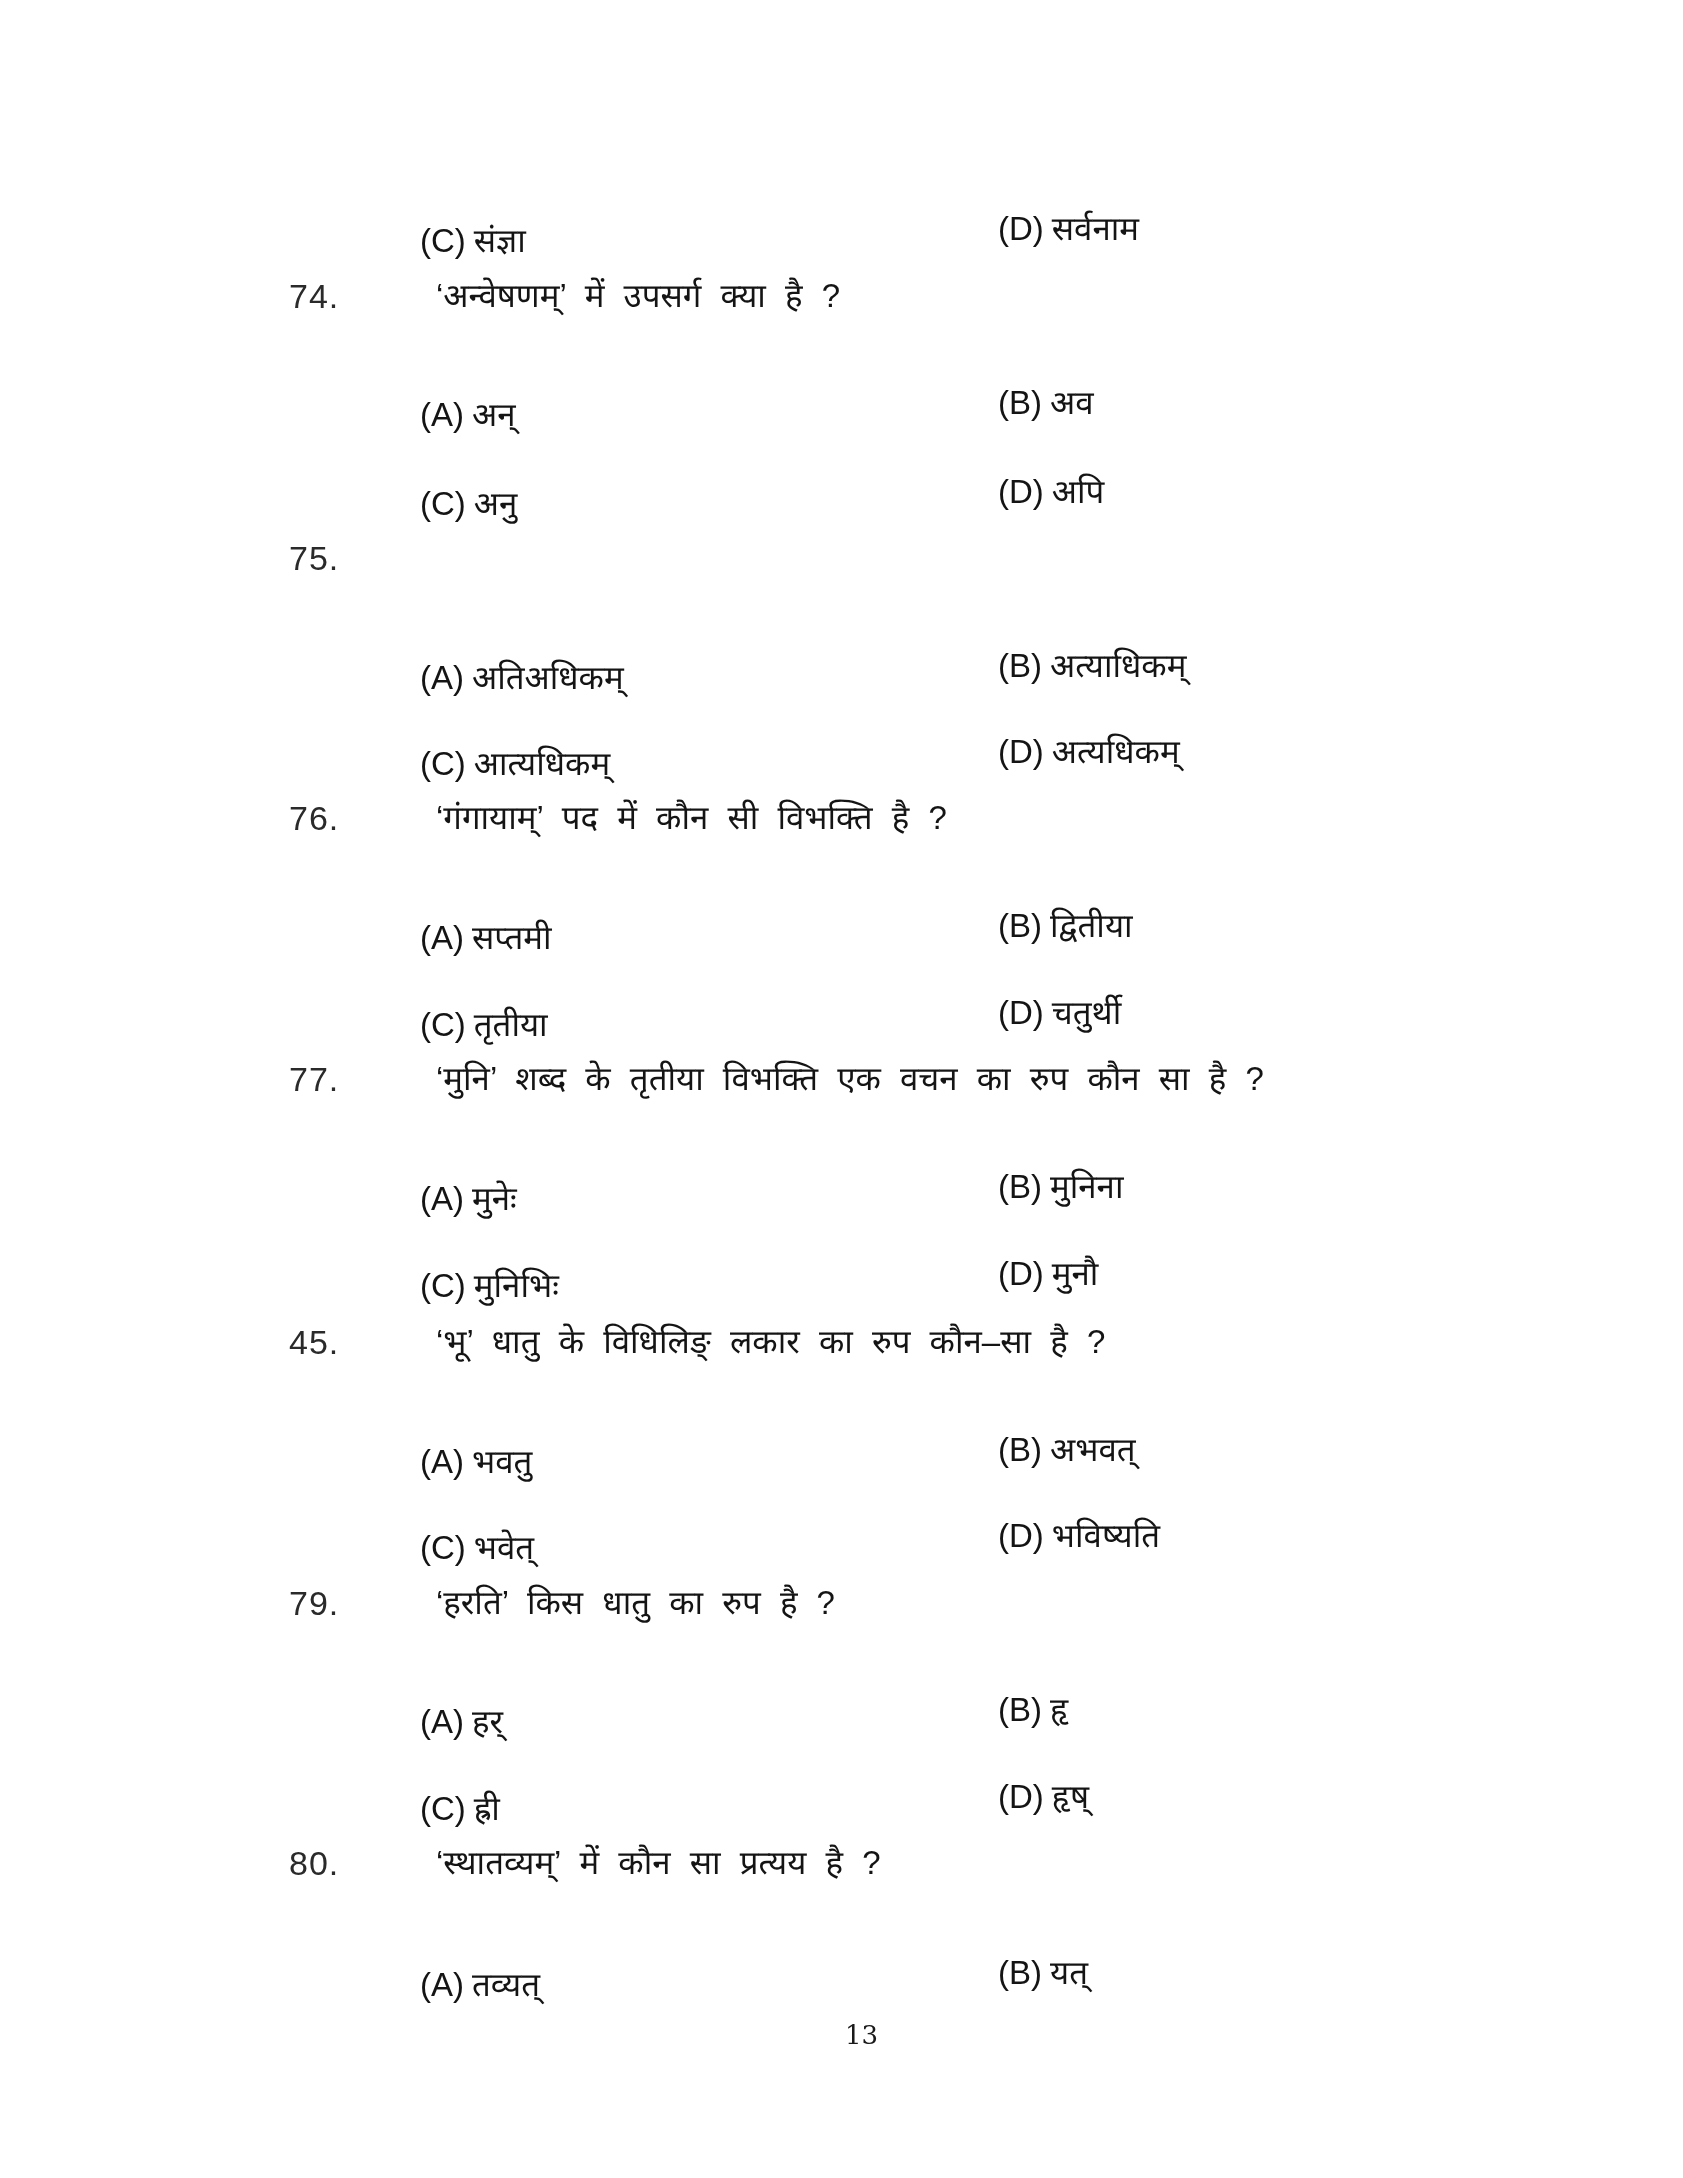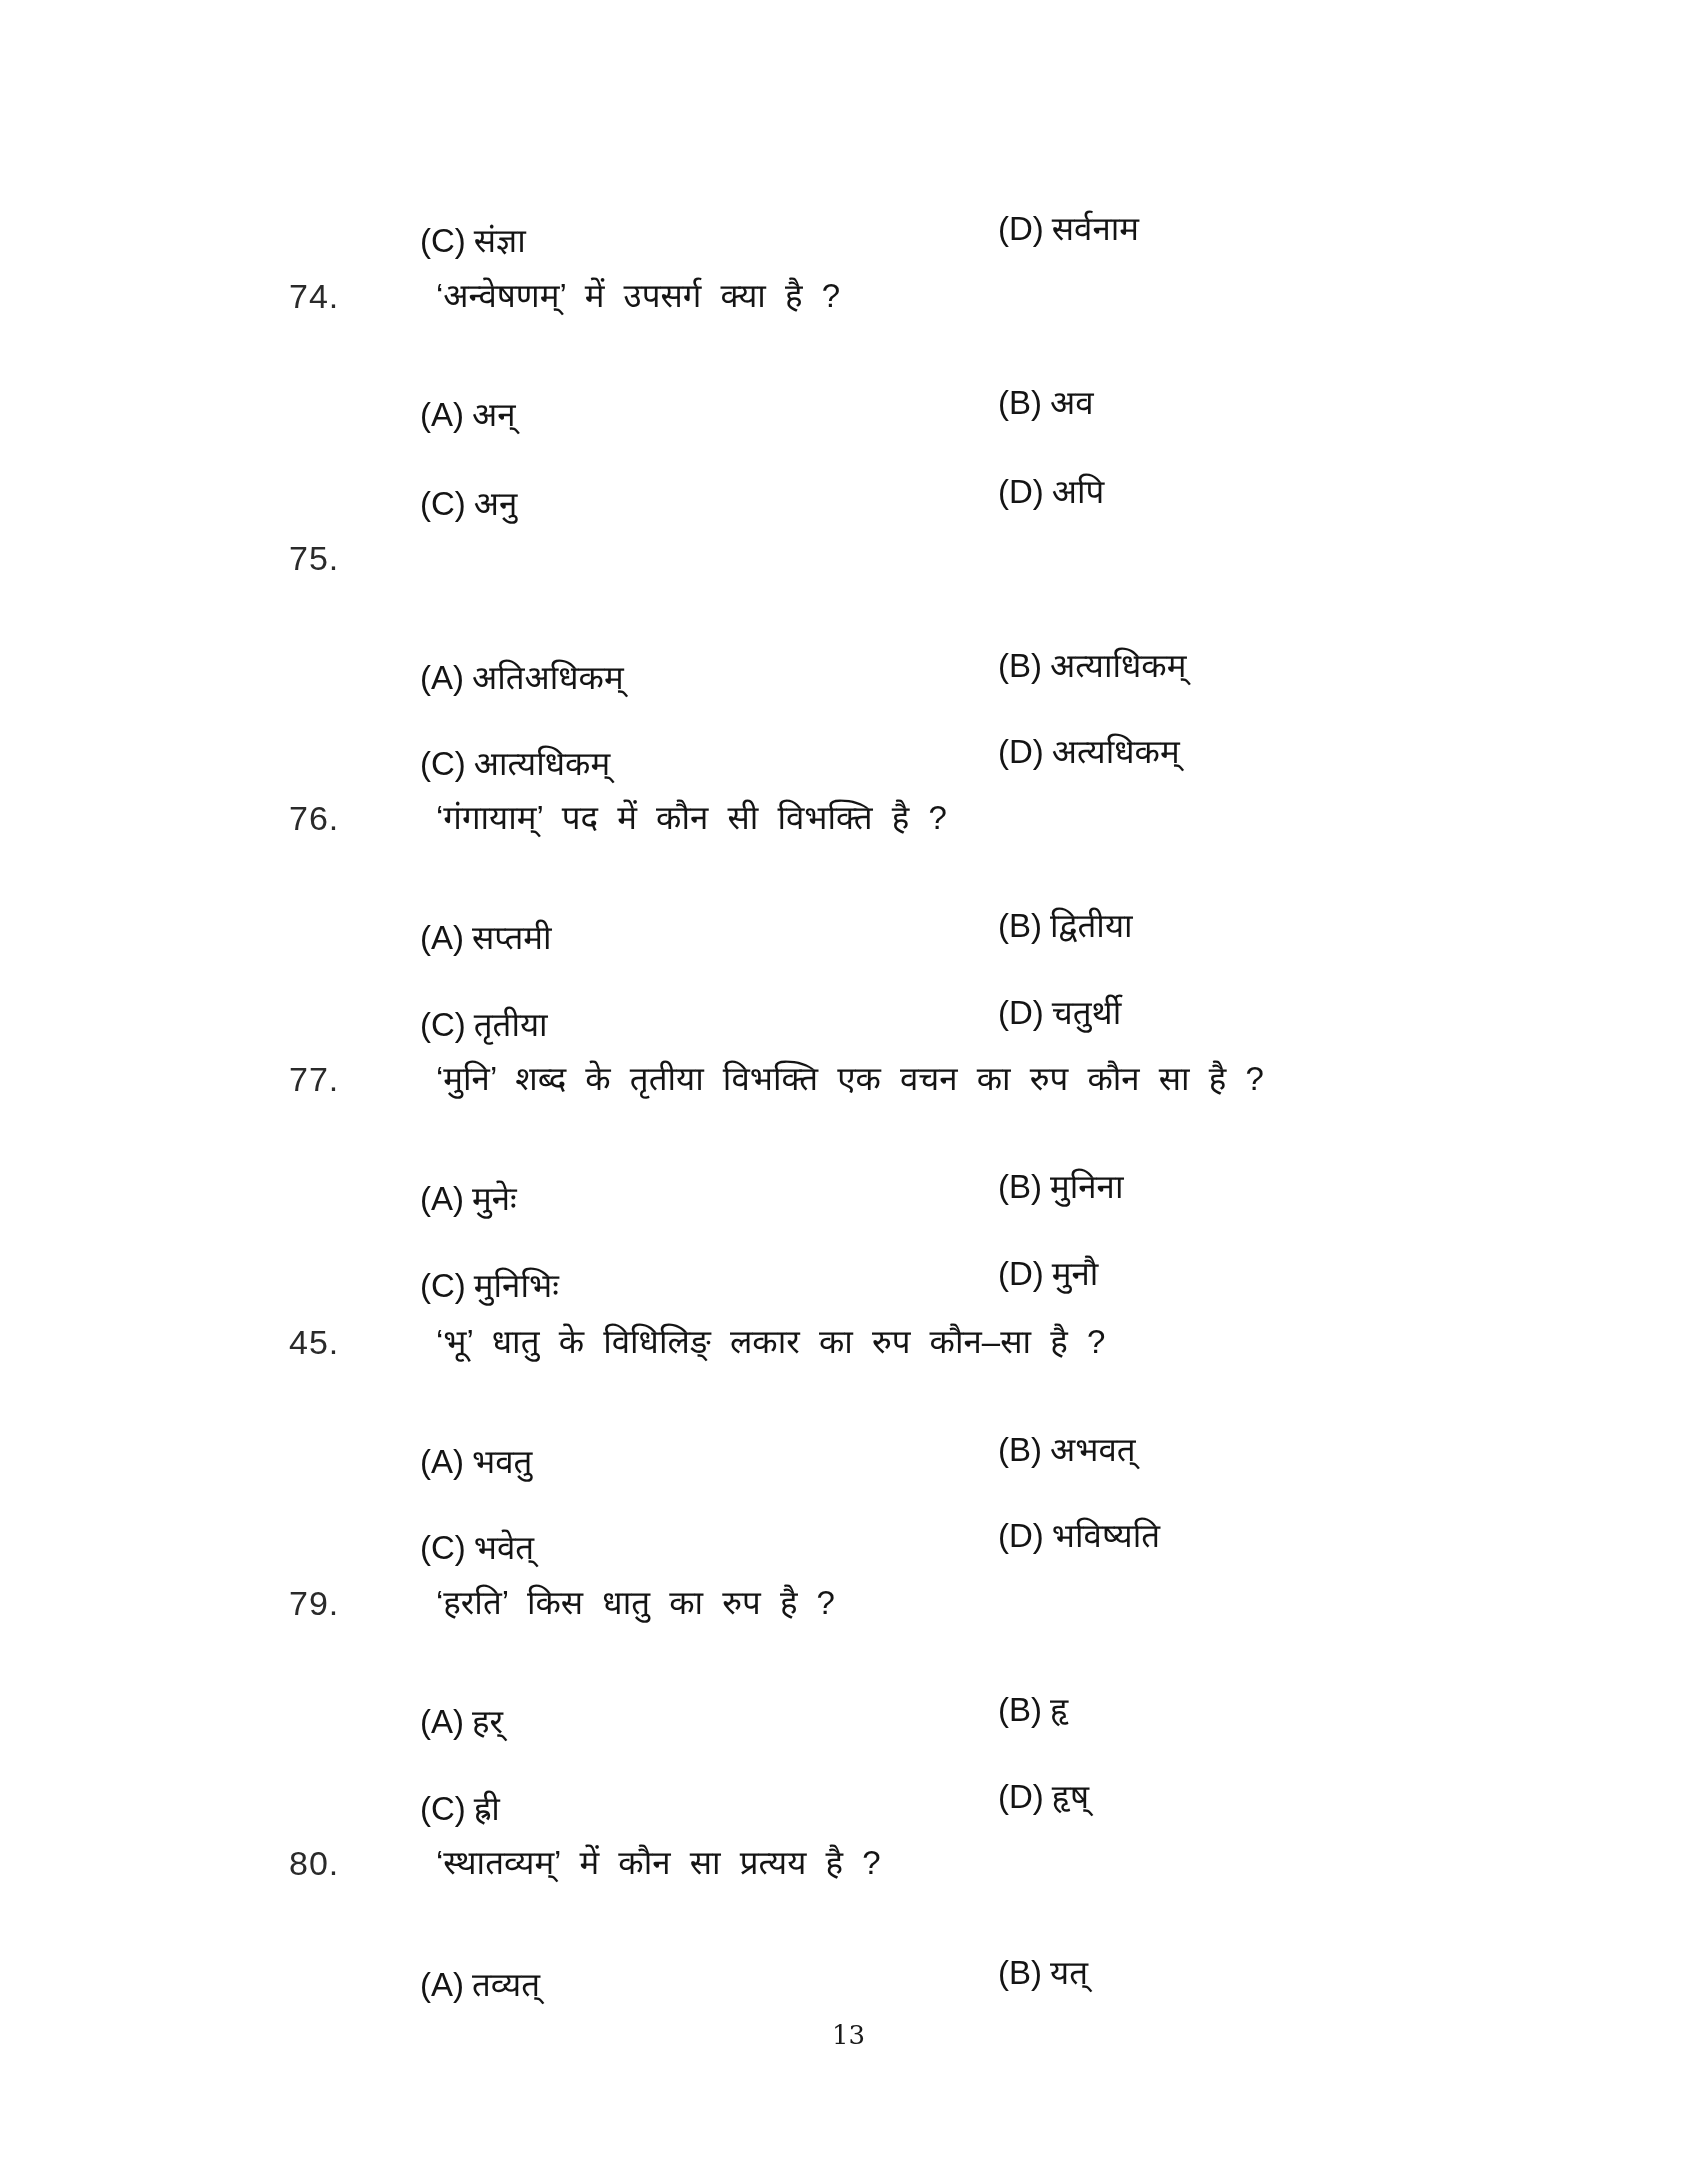--- a/index.html
+++ b/index.html
@@ -18,21 +18,21 @@
     }
     .qtext {
       position: absolute; left: 436px; top: 0;
       word-spacing: 10px;
     }
     .opt-left { position: absolute; left: 420px; top: 0; margin-top: 32px; }
     .opt-right { position: absolute; left: 998px; top: 0; margin-top: 20px; }
     .opt-letter { margin-right: 8px; }
     .page-num {
       position: absolute; top: 2020px; left: 832px; width: 59px;
-      text-align: left; font-family: "DejaVu Serif", serif; font-size: 26px; color: #1a1a1a;
+      text-align: center; font-family: "DejaVu Serif", serif; font-size: 26px; color: #1a1a1a;
     }
   </style>
 </head>
 <body>
 
 <div class="row" style="top:184px">
   <span class="opt-left"><span class="opt-letter">(C)</span><span>संज्ञा</span></span>
   <span class="opt-right"><span class="opt-letter">(D)</span><span>सर्वनाम</span></span>
 </div>
 

